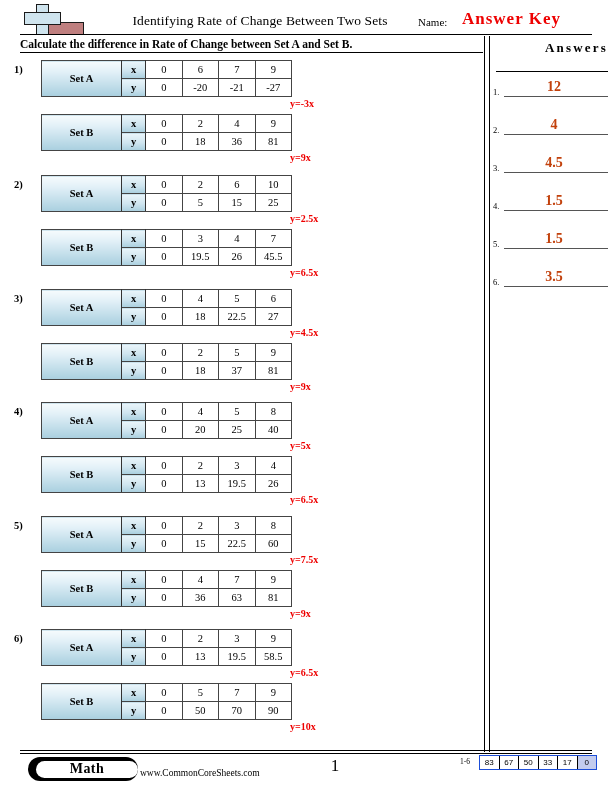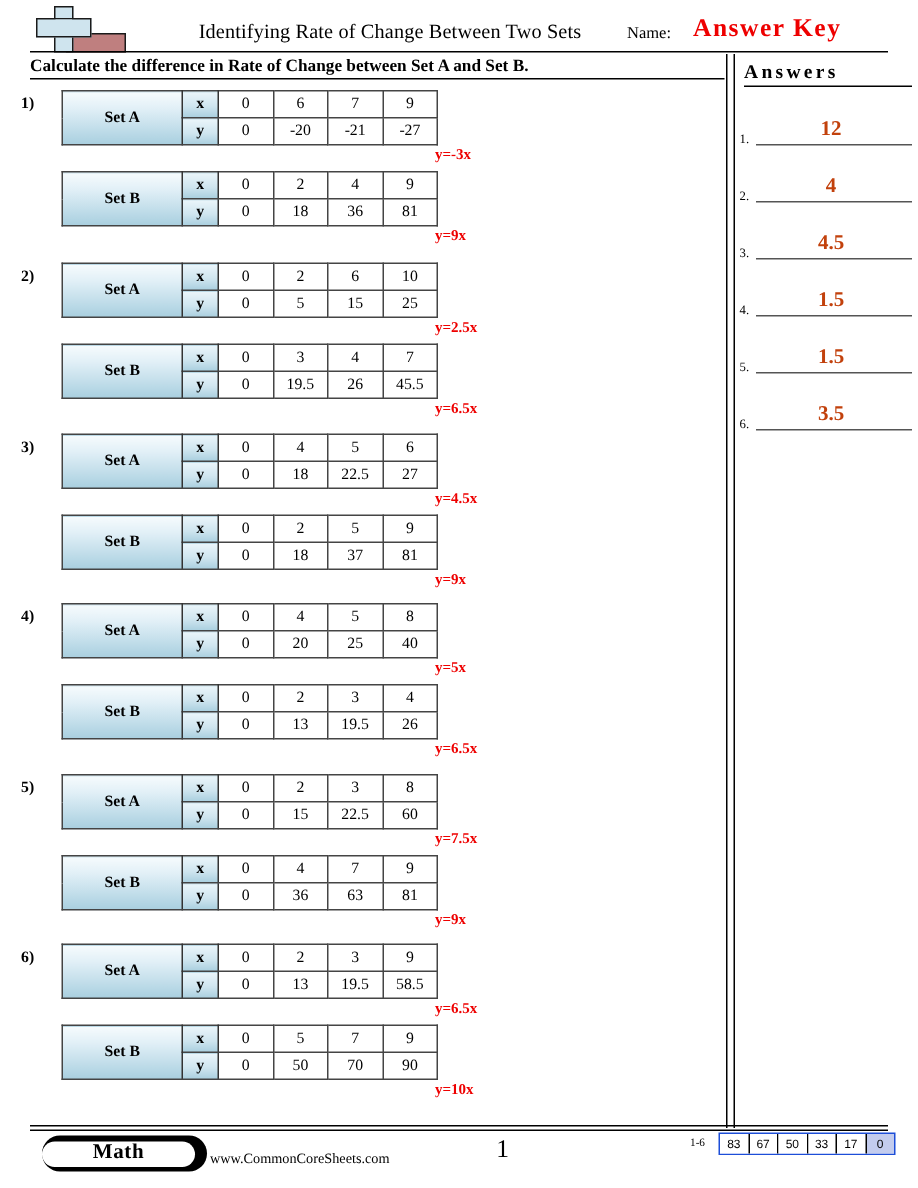--- a/index.html
+++ b/index.html
@@ -113,26 +113,26 @@
   #divider-b {
     position: absolute;
     left: 489px; top: 36px;
     width: 0; height: 716px;
     border-left: 1.3px solid #000;
   }
   #answers-heading {
     position: absolute;
     left: 496px; top: 40px;
     width: 112px;
-    text-align: left;
+    text-align: right;
     font-size: 13px;
     font-weight: bold;
     letter-spacing: 2.2px;
     border-bottom: 1.5px solid #000;
-    padding-bottom: 1px;
+    padding-bottom: 15px;
   }
   .answer-row {
     position: absolute;
     left: 493px;
     width: 115px;
     height: 30px;
   }
   .answer-num {
     position: absolute;
     left: 0; bottom: 0;
@@ -230,21 +230,21 @@
     border-top: 1.4px solid #000;
   }
   #math-badge {
     position: absolute;
     left: 28px; top: 757px;
     width: 110px; height: 24px;
     background: #000;
     border-radius: 12px;
     display: flex;
     align-items: center;
-    justify-content: flex-start;
+    justify-content: flex-end;
   }
   #math-badge-inner {
     width: 102px; height: 17px;
     background: #fff;
     border-radius: 9px;
     display: flex;
     align-items: center;
     justify-content: center;
     font-size: 14px;
     font-weight: bold;

